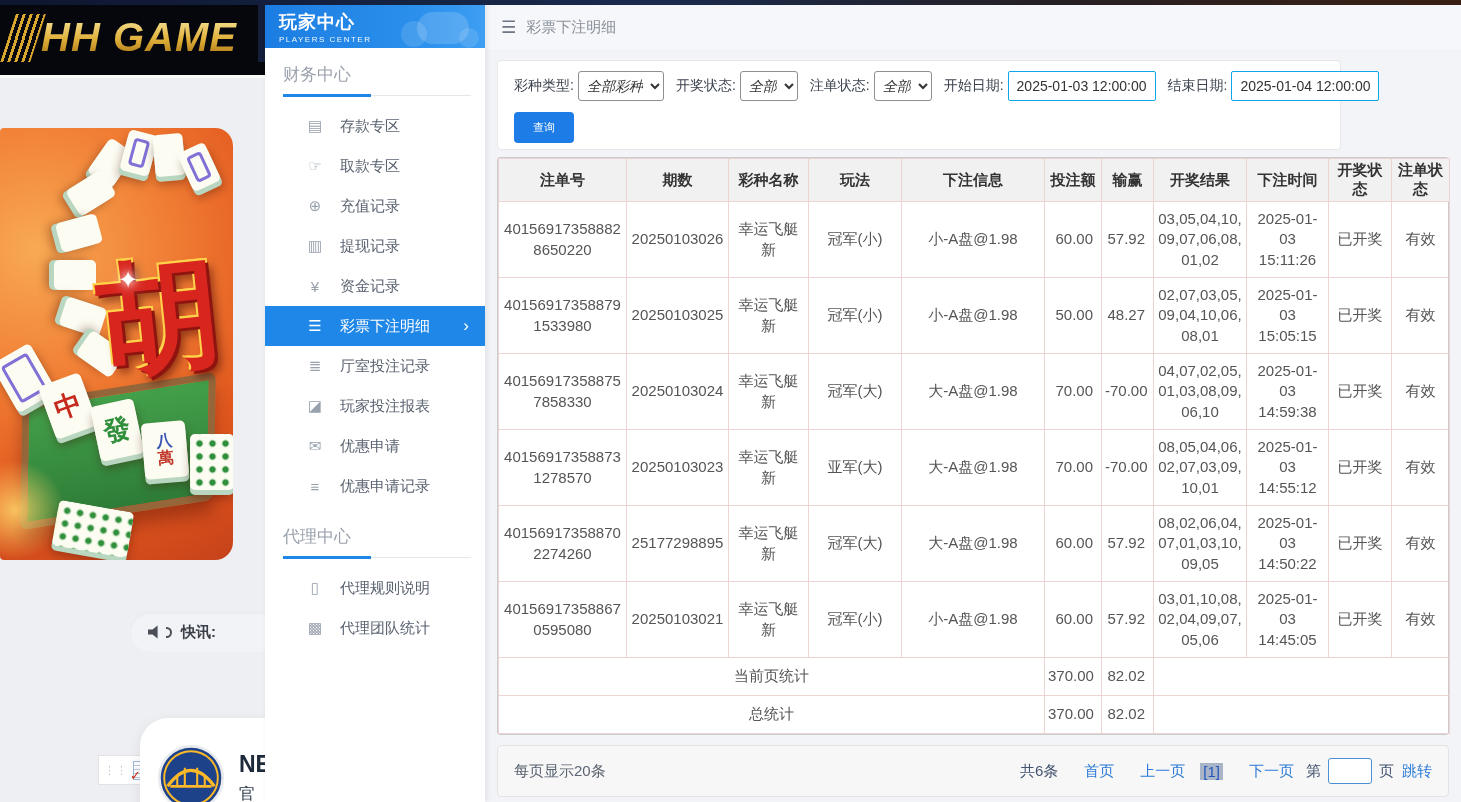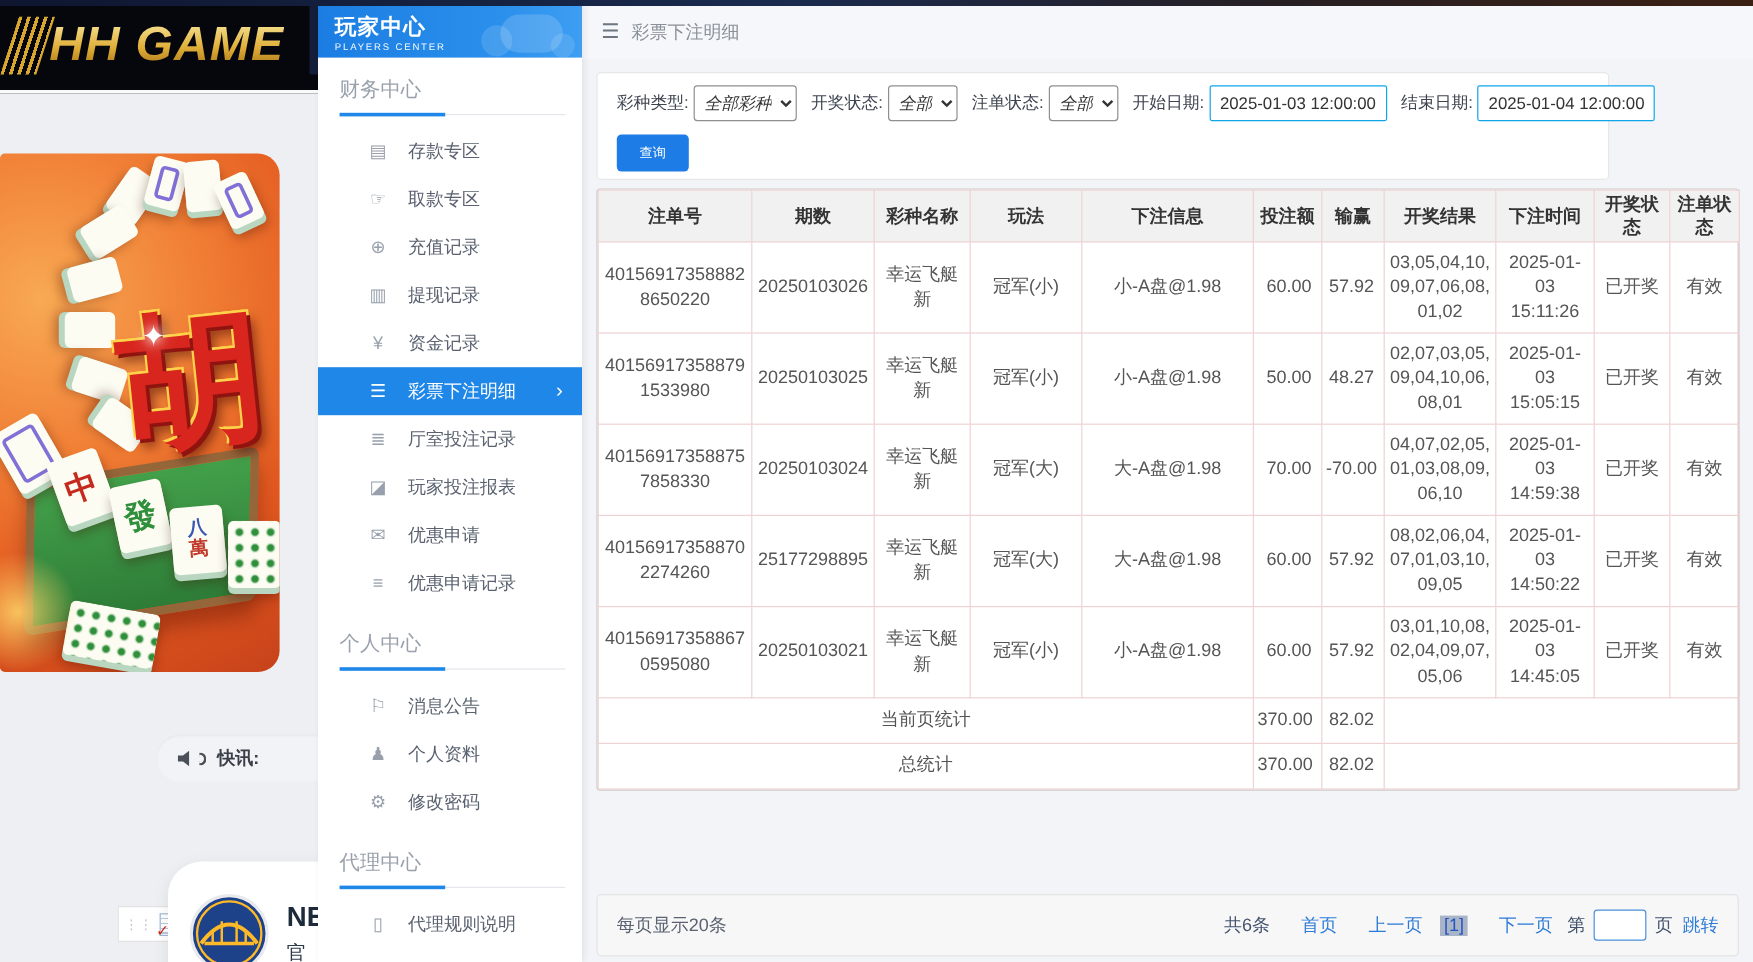--- a/index.html
+++ b/index.html
@@ -252,37 +252,20 @@
               <span class="s-icon">◪</span>
               <span class="s-label">玩家投注报表</span>
             </div>
             <div class="side-item">
               <span class="s-icon">✉</span>
               <span class="s-label">优惠申请</span>
             </div>
             <div class="side-item">
               <span class="s-icon">≡</span>
               <span class="s-label">优惠申请记录</span>
-            </div>
-          </div>
-        </div>
-        <div class="side-section">
-          <div class="side-sec-title">个人中心</div>
-          <div class="side-items">
-            <div class="side-item">
-              <span class="s-icon">⚐</span>
-              <span class="s-label">消息公告</span>
-            </div>
-            <div class="side-item">
-              <span class="s-icon">♟</span>
-              <span class="s-label">个人资料</span>
-            </div>
-            <div class="side-item">
-              <span class="s-icon">⚙</span>
-              <span class="s-label">修改密码</span>
             </div>
           </div>
         </div>
         <div class="side-section">
           <div class="side-sec-title">代理中心</div>
           <div class="side-items">
             <div class="side-item">
               <span class="s-icon">▯</span>
               <span class="s-label">代理规则说明</span>
             </div>
@@ -389,20 +372,33 @@
               <td>冠军(大)</td>
               <td>大-A盘@1.98</td>
               <td class="num">70.00</td>
               <td class="num">-70.00</td>
               <td class="brk">04,07,02,05,01,03,08,09,06,10</td>
               <td>2025-01-03 14:59:38</td>
               <td>已开奖</td>
               <td>有效</td>
             </tr>
             <tr class="data">
+              <td class="brk">401569173588731278570</td>
+              <td>20250103023</td>
+              <td>幸运飞艇新</td>
+              <td>亚军(大)</td>
+              <td>大-A盘@1.98</td>
+              <td class="num">70.00</td>
+              <td class="num">-70.00</td>
+              <td class="brk">08,05,04,06,02,07,03,09,10,01</td>
+              <td>2025-01-03 14:55:12</td>
+              <td>已开奖</td>
+              <td>有效</td>
+            </tr>
+            <tr class="data">
               <td class="brk">401569173588702274260</td>
               <td>25177298895</td>
               <td>幸运飞艇新</td>
               <td>冠军(大)</td>
               <td>大-A盘@1.98</td>
               <td class="num">60.00</td>
               <td class="num">57.92</td>
               <td class="brk">08,02,06,04,07,01,03,10,09,05</td>
               <td>2025-01-03 14:50:22</td>
               <td>已开奖</td>

